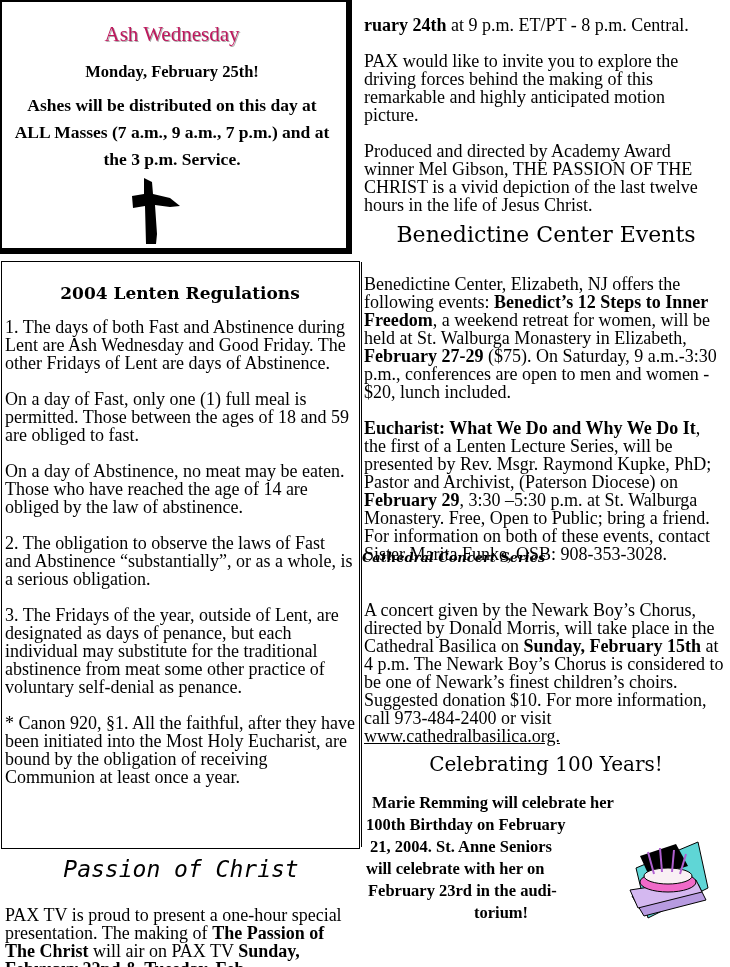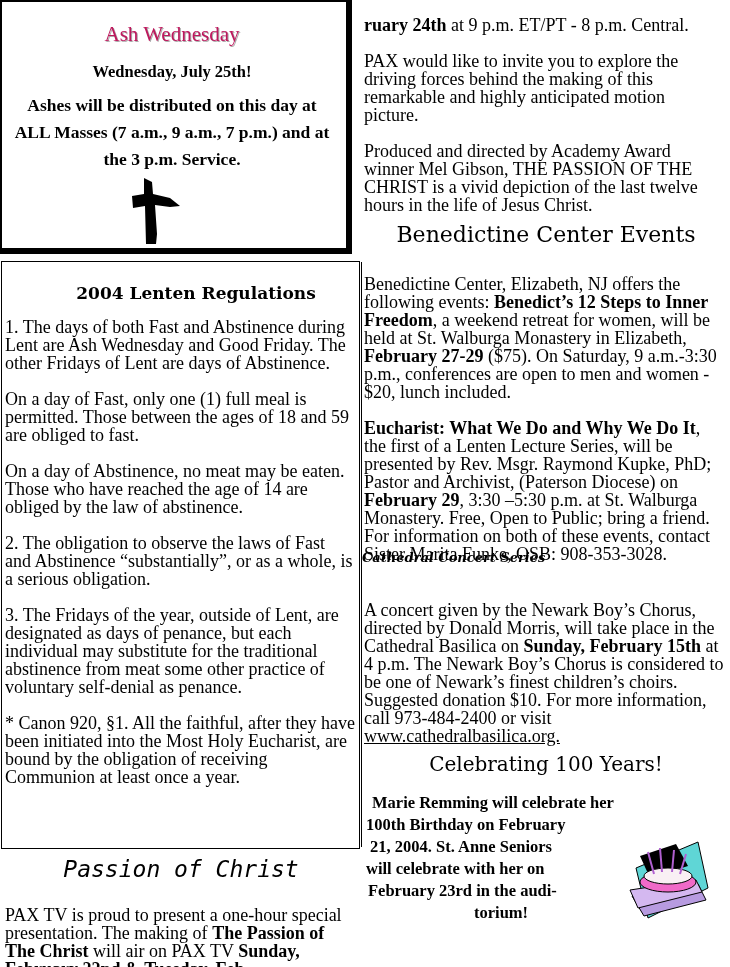--- a/index.html
+++ b/index.html
@@ -11,21 +11,21 @@
 
     
     #ash-box { left: 0; top: 0; width: 344px; height: 246px; border: 2px solid #000; border-right-width: 6px; border-bottom-width: 6px; }
     #ash-title { left: 0; top: 22px; width: 344px; text-align: center; font-size: 21px; color: #be185d; text-shadow: 1px 1px 0 #aaa; }
     #ash-date { left: 0; top: 62px; width: 344px; text-align: center; font-size: 16.5px; font-weight: bold; }
     #ash-desc { left: 8px; top: 92px; width: 328px; text-align: center; font-size: 17.5px; font-weight: bold; line-height: 27px; }
     #cross-icon { left: 130px; top: 176px; }
 
     
     #lent-box { left: 1px; top: 261px; width: 357px; height: 586px; border: 1px solid #000; }
-    #lent-title { left: 0; top: 283px; width: 360px; text-align: center; font-size: 17px; font-weight: bold; font-family: "DejaVu Serif", serif; padding-left: 16px; }
+    #lent-title { left: 0; top: 283px; width: 360px; text-align: center; font-size: 17px; font-weight: bold; font-family: "DejaVu Serif", serif; }
     #lent-content { left: 5px; top: 318px; width: 350px; }
     #lent-content p { margin-bottom: 18px; }
 
     
     #passion-title { left: 0; top: 856px; width: 362px; text-align: center; font-family: "DejaVu Sans Mono", monospace; font-style: italic; font-size: 23px; }
     #passion-p1 { left: 5px; top: 906px; width: 352px; }
 
     
     #right-col { left: 364px; top: 16px; width: 358px; }
     #right-col p { margin-bottom: 18px; }
@@ -42,21 +42,21 @@
     #celebrate-title { left: 362px; top: 752px; width: 368px; text-align: center; font-size: 20px; font-family: "DejaVu Serif", serif; }
     #celebrate-text { left: 364px; top: 792px; width: 376px; font-size: 16.5px; font-weight: bold; line-height: 22px; }
     #celebrate-text span { display: block; }
     #cake-icon { left: 628px; top: 838px; }
   </style>
 </head>
 <body>
 
 <div id="ash-box" class="abs"></div>
 <div id="ash-title" class="abs">Ash Wednesday</div>
-<div id="ash-date" class="abs">Wednesday, July 25th!</div>
+<div id="ash-date" class="abs">Monday, February 25th!</div>
 <div id="ash-desc" class="abs">Ashes will be distributed on this day at ALL Masses (7 a.m., 9 a.m., 7 p.m.) and at the 3 p.m. Service.</div>
 <div id="cross-icon" class="abs">
   <svg width="64" height="68" viewBox="0 0 64 68">
     <path d="M14 2 L22 6 L23 18 L40 22 L50 30 L40 31 L25 29 L27 58 L26 68 L16 68 L15 30 L3 32 L2 20 L14 18 Z" fill="#000"></path>
   </svg>
 </div>
 
 <div id="lent-box" class="abs"></div>
 <div id="lent-title" class="abs">2004 Lenten Regulations</div>
 <div id="lent-content" class="abs body-text">

